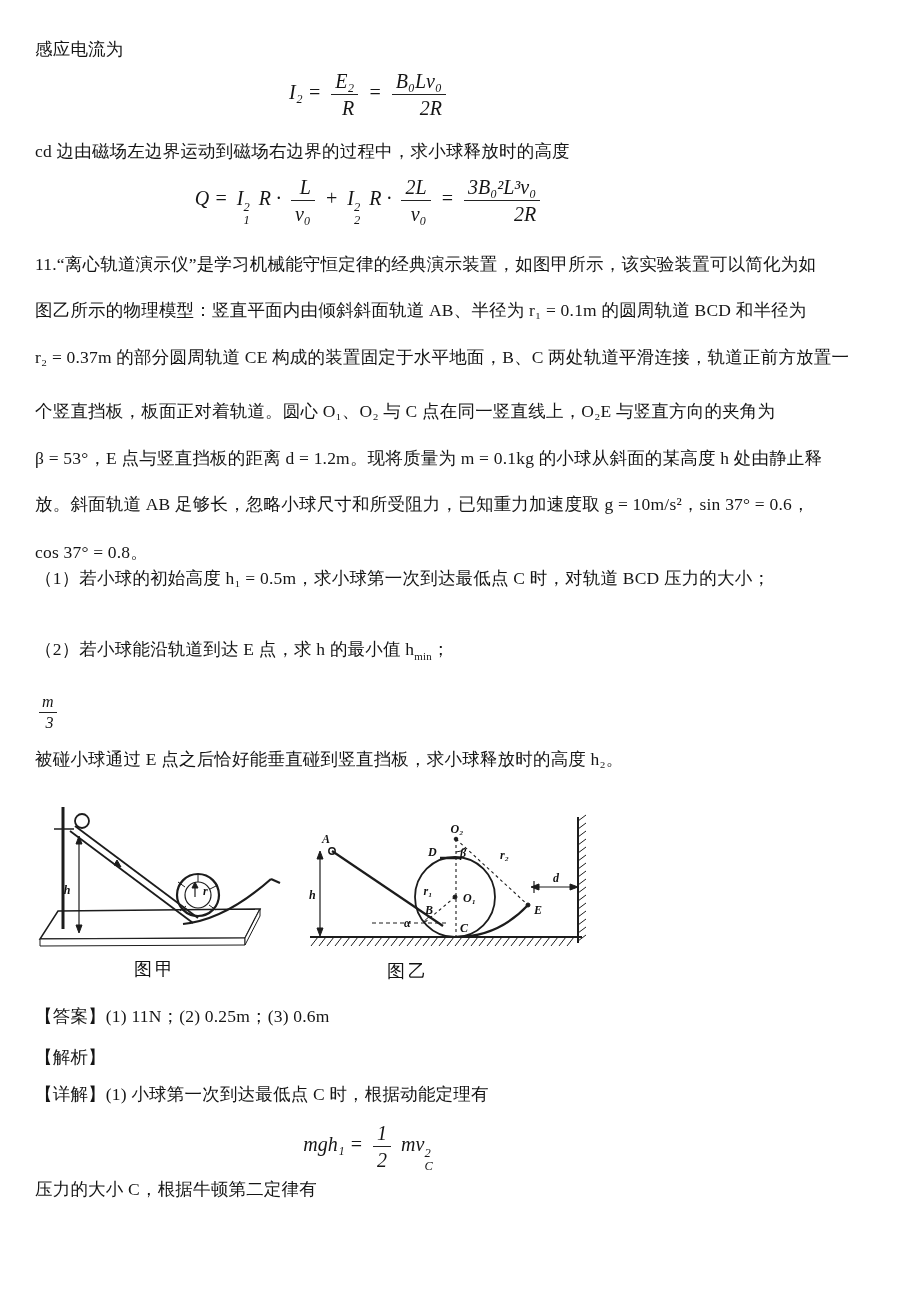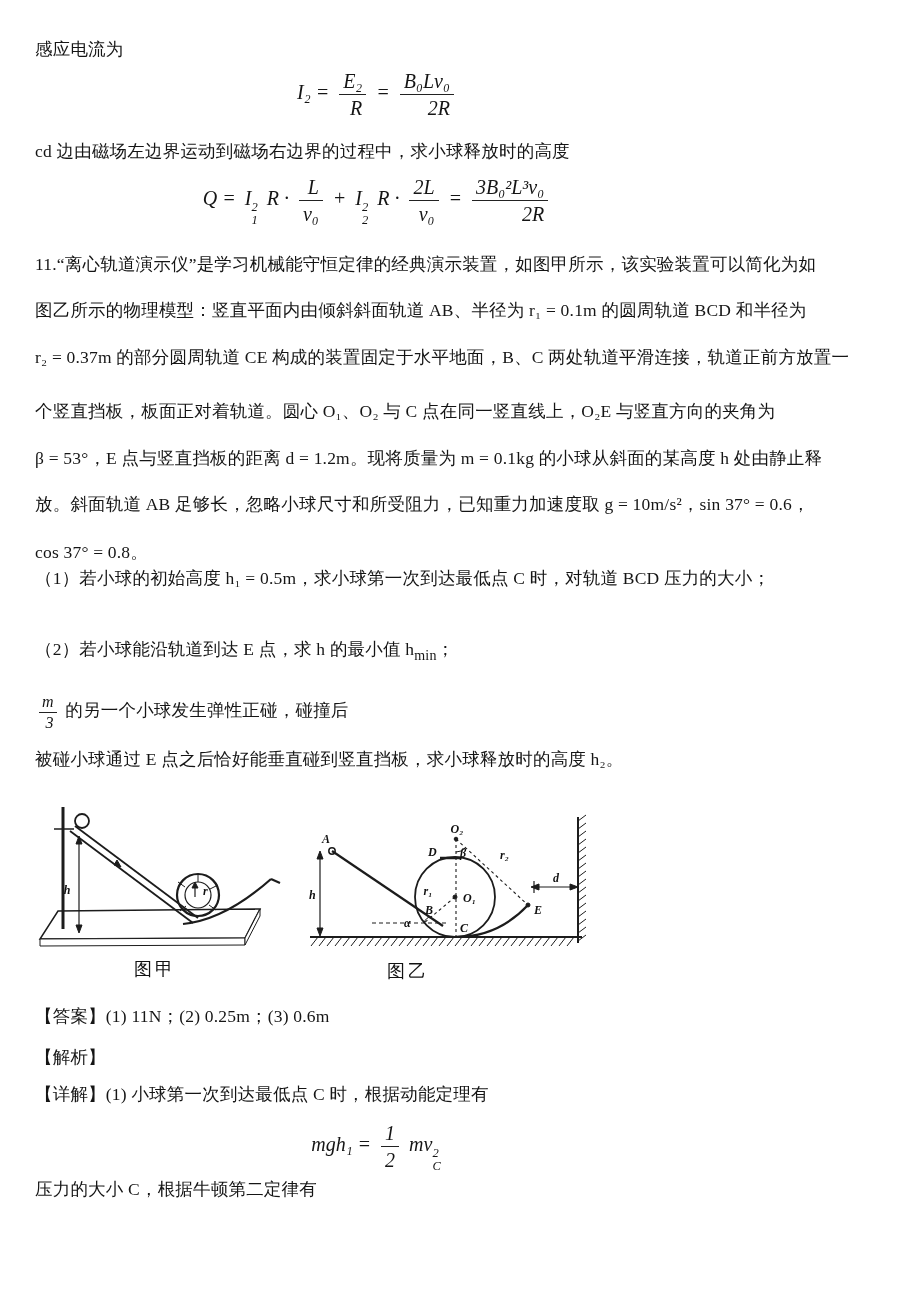--- a/index.html
+++ b/index.html
@@ -3,31 +3,31 @@
 <meta charset="utf-8">
 <style>
   html,body{margin:0;padding:0;}
   body{
     width:900px;height:1313px;background:#ffffff;position:relative;
     font-family:"Liberation Serif","DejaVu Serif",serif;color:#151515;
     overflow:hidden;
   }
   .abs{position:absolute;white-space:nowrap;}
   .cn{font-size:17.5px;letter-spacing:0.2px;line-height:1.3;}
-  .formula{left:8px;width:736px;text-align:center;font-style:italic;font-size:20px;}
+  .formula{left:0;width:736px;text-align:center;font-style:italic;font-size:20px;}
   .formula .seg{margin:0 2px;}
   .frac{display:inline-block;vertical-align:middle;text-align:right;margin:0 3px;line-height:1.1;}
   .frac .num{display:block;padding:0 4px 2px;border-bottom:1.4px solid #222;}
   .frac .den{display:block;padding:2px 4px 0;}
   .infrac{font-size:16px;font-style:italic;margin:0 4px;}
   .infrac .num{padding:0 3px 1px;}
   .infrac .den{padding:1px 3px 0;}
   .supsub{display:inline-flex;flex-direction:column;font-size:12.5px;line-height:1.05;
           vertical-align:-6px;text-align:left;font-style:italic;}
-  sub.small{font-size:14px;}
+  sub.small{font-size:11px;}
   .fig{position:absolute;}
   .fig line,.fig path,.fig circle,.fig polygon,.fig polyline{stroke:#1c1c1c;}
   .fig text{font-family:"Liberation Serif","DejaVu Serif",serif;font-style:italic;
             font-weight:bold;font-size:12px;fill:#111;stroke:none;}
   .fig text.cap{font-style:normal;font-weight:normal;font-size:18px;letter-spacing:3px;}
   .hatch line{stroke:#1c1c1c;stroke-width:1;}
 </style>
 </head>
 <body>
 
@@ -86,21 +86,21 @@
   <div class="abs cn" style="top:493px;left:35px">放。斜面轨道 AB 足够长，忽略小球尺寸和所受阻力，已知重力加速度取 g = 10m/s²，sin 37° = 0.6，</div>
   <div class="abs cn" style="top:541px;left:35px">cos 37° = 0.8。</div>
 
   <div class="abs cn" style="top:567px;left:35px">（1）若小球的初始高度 h₁ = 0.5m，求小球第一次到达最低点 C 时，对轨道 BCD 压力的大小；</div>
 
   <div class="abs cn" style="top:638px;left:35px">
     <span>（2）若小球能沿轨道到达 E 点，求 h 的最小值 h</span><sub class="small">min</sub><span>；</span>
   </div>
 
   <div class="abs cn" style="top:693px;left:35px">
-    <span class="frac infrac"><span class="num">m</span><span class="den">3</span></span><span> 的另一个小球发生弹性正碰，碰撞后</span>
+    <span class="frac infrac"><span class="num">m</span><span class="den">3</span></span>
   </div>
   <div class="abs cn" style="top:748px;left:35px">被碰小球通过 E 点之后恰好能垂直碰到竖直挡板，求小球释放时的高度 h₂。</div>
 
   <svg class="fig" style="top:795px;left:33px" width="265" height="190" viewBox="0 0 265 190">
     <g fill="#ffffff">
       <polygon points="25,116 227,114 212,143 7,144" stroke-width="1.5"></polygon>
       <polygon points="7,144 212,143 212,150 7,151" stroke-width="1"></polygon>
       <polygon points="212,143 227,114 227,121 212,150" stroke-width="1"></polygon>
     </g>
     <g>

